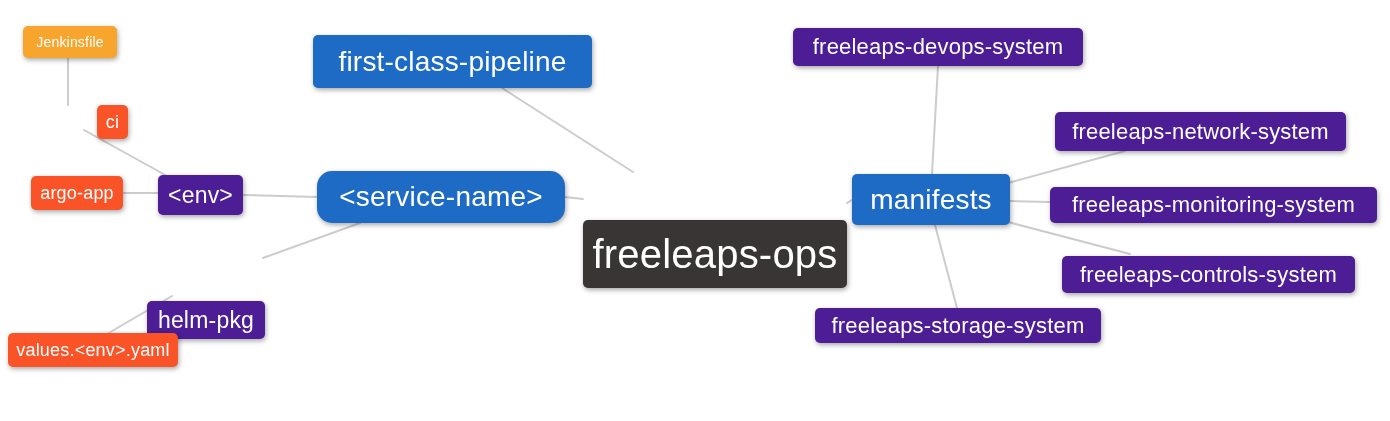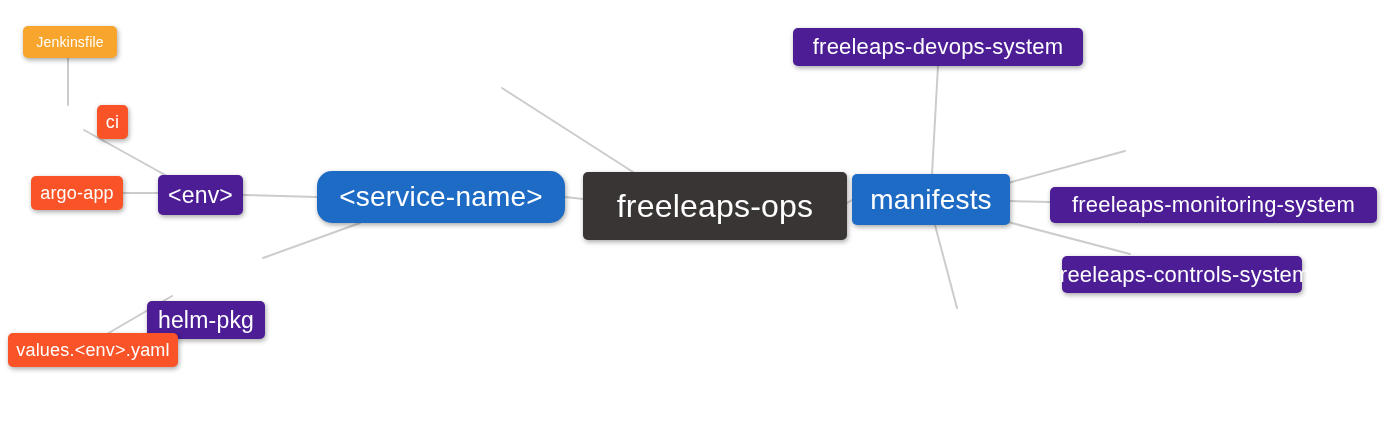--- a/index.html
+++ b/index.html
@@ -31,41 +31,41 @@
     align-items: center;
     justify-content: center;
     color: #ffffff;
     border-radius: 5px;
     box-shadow: 1px 2px 5px rgba(0,0,0,0.35);
     white-space: nowrap;
     box-sizing: border-box;
     cursor: pointer;
     letter-spacing: 0.2px;
   }
-  .root  { background: #3a3535; font-size: 32px; }
+  .root  { background: #3a3535; font-size: 40px; margin-top: 48px; }
   .l1    { background: #1e6bc6; font-size: 28px; }
   .l2    { background: #4c1d95; font-size: 22px; }
   .l3    { background: #f95327; font-size: 18px; }
   .l4    { background: #f8a52d; font-size: 14px; }
 
   
   #n-jenkinsfile { left: 23px;  top: 26px;  width: 94px;  height: 32px; }
   #n-ci          { left: 53px;  top: 105px; width: 31px;  height: 34px; margin-left: 44px; }
   #n-argo-app    { left: 31px;  top: 176px; width: 92px;  height: 34px; }
   #n-env         { left: 158px; top: 175px; width: 85px;  height: 40px; font-size: 23px; }
   #n-helm-pkg    { left: 147px; top: 257px; width: 118px; height: 38px; font-size: 23px; margin-top: 44px; }
   #n-values      { left: 8px;   top: 333px; width: 170px; height: 34px; }
   #n-first-class { left: 313px; top: 35px;  width: 279px; height: 53px; }
   #n-service     { left: 317px; top: 171px; width: 248px; height: 52px; border-radius: 15px; }
   #n-root        { left: 583px; top: 172px; width: 264px; height: 68px; }
   #n-manifests   { left: 852px; top: 174px; width: 158px; height: 51px; }
   #n-devops      { left: 793px; top: 28px;  width: 290px; height: 38px; }
   #n-network     { left: 1055px; top: 112px; width: 291px; height: 39px; }
   #n-monitoring  { left: 1050px; top: 187px; width: 327px; height: 36px; }
-  #n-controls    { left: 1062px; top: 256px; width: 240px; height: 37px; }
+  #n-controls    { left: 1062px; top: 256px; width: 293px; height: 37px; }
   #n-storage     { left: 815px;  top: 308px; width: 286px; height: 35px; }
 </style>
 </head>
 <body>
 
 <div class="canvas">
 
   <svg class="edges" viewBox="0 0 1390 421" aria-hidden="true">
     <line x1="68" y1="58" x2="68" y2="105"></line>
     <line x1="84" y1="130" x2="167" y2="176"></line>
@@ -82,20 +82,23 @@
     <line x1="1008" y1="222" x2="1130" y2="254"></line>
     <line x1="935" y1="225" x2="957" y2="308"></line>
   </svg>
 
   <div id="n-jenkinsfile" class="node l4">Jenkinsfile</div>
   <div id="n-ci" class="node l3">ci</div>
   <div id="n-argo-app" class="node l3">argo-app</div>
   <div id="n-env" class="node l2">&lt;env&gt;</div>
   <div id="n-helm-pkg" class="node l2">helm-pkg</div>
   <div id="n-values" class="node l3">values.&lt;env&gt;.yaml</div>
+  <div id="n-first-class" class="node l1">first-class-pipeline</div>
   <div id="n-service" class="node l1">&lt;service-name&gt;</div>
   <div id="n-root" class="node root">freeleaps-ops</div>
   <div id="n-manifests" class="node l1">manifests</div>
   <div id="n-devops" class="node l2">freeleaps-devops-system</div>
+  <div id="n-network" class="node l2">freeleaps-network-system</div>
   <div id="n-monitoring" class="node l2">freeleaps-monitoring-system</div>
   <div id="n-controls" class="node l2">freeleaps-controls-system</div>
+  <div id="n-storage" class="node l2">freeleaps-storage-system</div>
 
 </div>
 
 </body></html>

